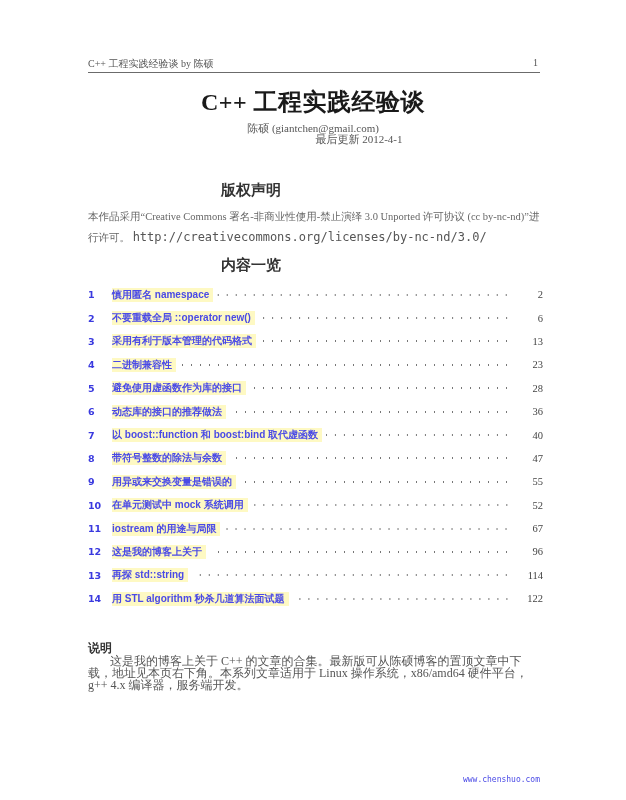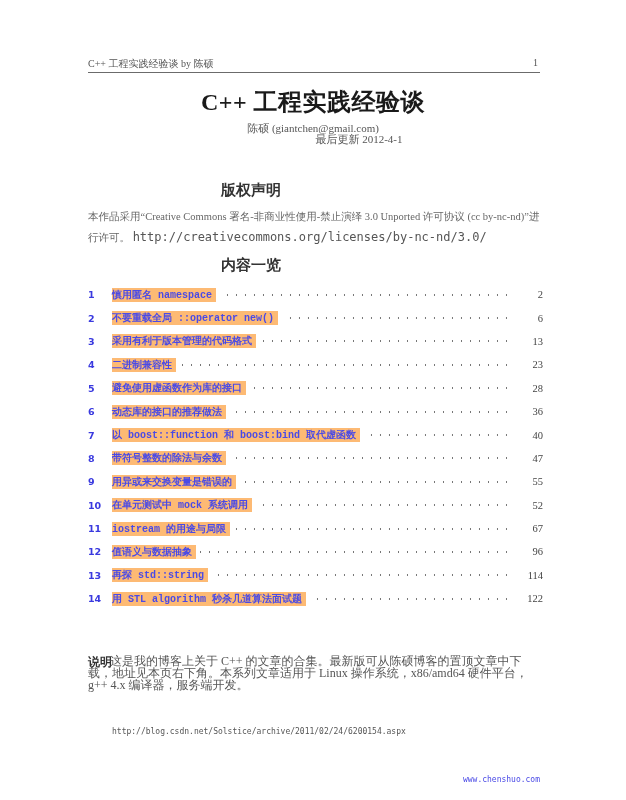--- a/index.html
+++ b/index.html
@@ -42,35 +42,35 @@
 
   .toc { position: absolute; left: 88px; top: 283px; width: 455px; }
   .toc-row {
     position: relative; height: 23.4px; display: flex; align-items: center;
     font-size: 11px;
   }
   .toc-num {
     width: 24px; color: #3a3adf; font-family: "DejaVu Sans", sans-serif; font-weight: bold; font-size: 9.5px;
   }
   .toc-title {
-    color: #4a4ae6; font-family: Liberation Mono, monospace; font-weight: bold; font-size: 10px;
-    white-space: nowrap; padding-right: 4px; background: #fdba74; position: relative; z-index: 2;
+    color: #4a4ae6; font-family: Liberation Sans, sans-serif; font-weight: bold; font-size: 10px;
+    white-space: nowrap; padding-right: 4px; background: #fef9c3; position: relative; z-index: 2;
     text-decoration: none;
   }
   .toc-dots {
     flex: 1; height: 10px; margin: 0 4px;
     background-image: radial-gradient(circle, #777 0.8px, transparent 1.1px);
     background-size: 9px 4px; background-repeat: repeat-x; background-position: right center;
   }
   .toc-page {
     width: 28px; text-align: right; color: #444; font-size: 10.5px;
   }
 
   .notes-head {
-    position: absolute; left: 88px; top: 654px;
+    position: absolute; left: 88px; top: 640px;
     font-family: "DejaVu Sans", sans-serif; font-size: 12px; font-weight: bold; color: #333;
   }
   .notes-body {
     position: absolute; left: 88px; top: 655px; width: 452px;
     font-size: 12px; color: #555; line-height: 12px; text-indent: 22px;
   }
   .notes-url {
     position: absolute; left: 112px; top: 727px;
     font-family: "DejaVu Sans Mono", monospace; font-size: 8px; color: #555;
   }
@@ -165,36 +165,35 @@
       <span class="toc-page">52</span>
     </div>
     <div class="toc-row">
       <span class="toc-num">11</span>
       <span class="toc-title">iostream 的用途与局限</span>
       <span class="toc-dots"></span>
       <span class="toc-page">67</span>
     </div>
     <div class="toc-row">
       <span class="toc-num">12</span>
-      <span class="toc-title">值语义与数据抽象</span>
+      <span class="toc-title">这是我的博客上关于</span>
       <span class="toc-dots"></span>
       <span class="toc-page">96</span>
     </div>
     <div class="toc-row">
       <span class="toc-num">13</span>
       <span class="toc-title">再探 std::string</span>
       <span class="toc-dots"></span>
       <span class="toc-page">114</span>
     </div>
     <div class="toc-row">
       <span class="toc-num">14</span>
       <span class="toc-title">用 STL algorithm 秒杀几道算法面试题</span>
       <span class="toc-dots"></span>
       <span class="toc-page">122</span>
     </div>
   </div>
 
   <div class="notes-head">说明</div>
   <div class="notes-body">这是我的博客上关于 C++ 的文章的合集。最新版可从陈硕博客的置顶文章中下载，地址见本页右下角。本系列文章适用于 Linux 操作系统，x86/amd64 硬件平台，g++ 4.x 编译器，服务端开发。</div>
-  <div class="notes-url">http://blog.csdn.net/Solstice/archive/2011/02/24/6200154.aspx</div>
 
   <a class="footer-link">www.chenshuo.com</a>
 </div>
 
 </body></html>

